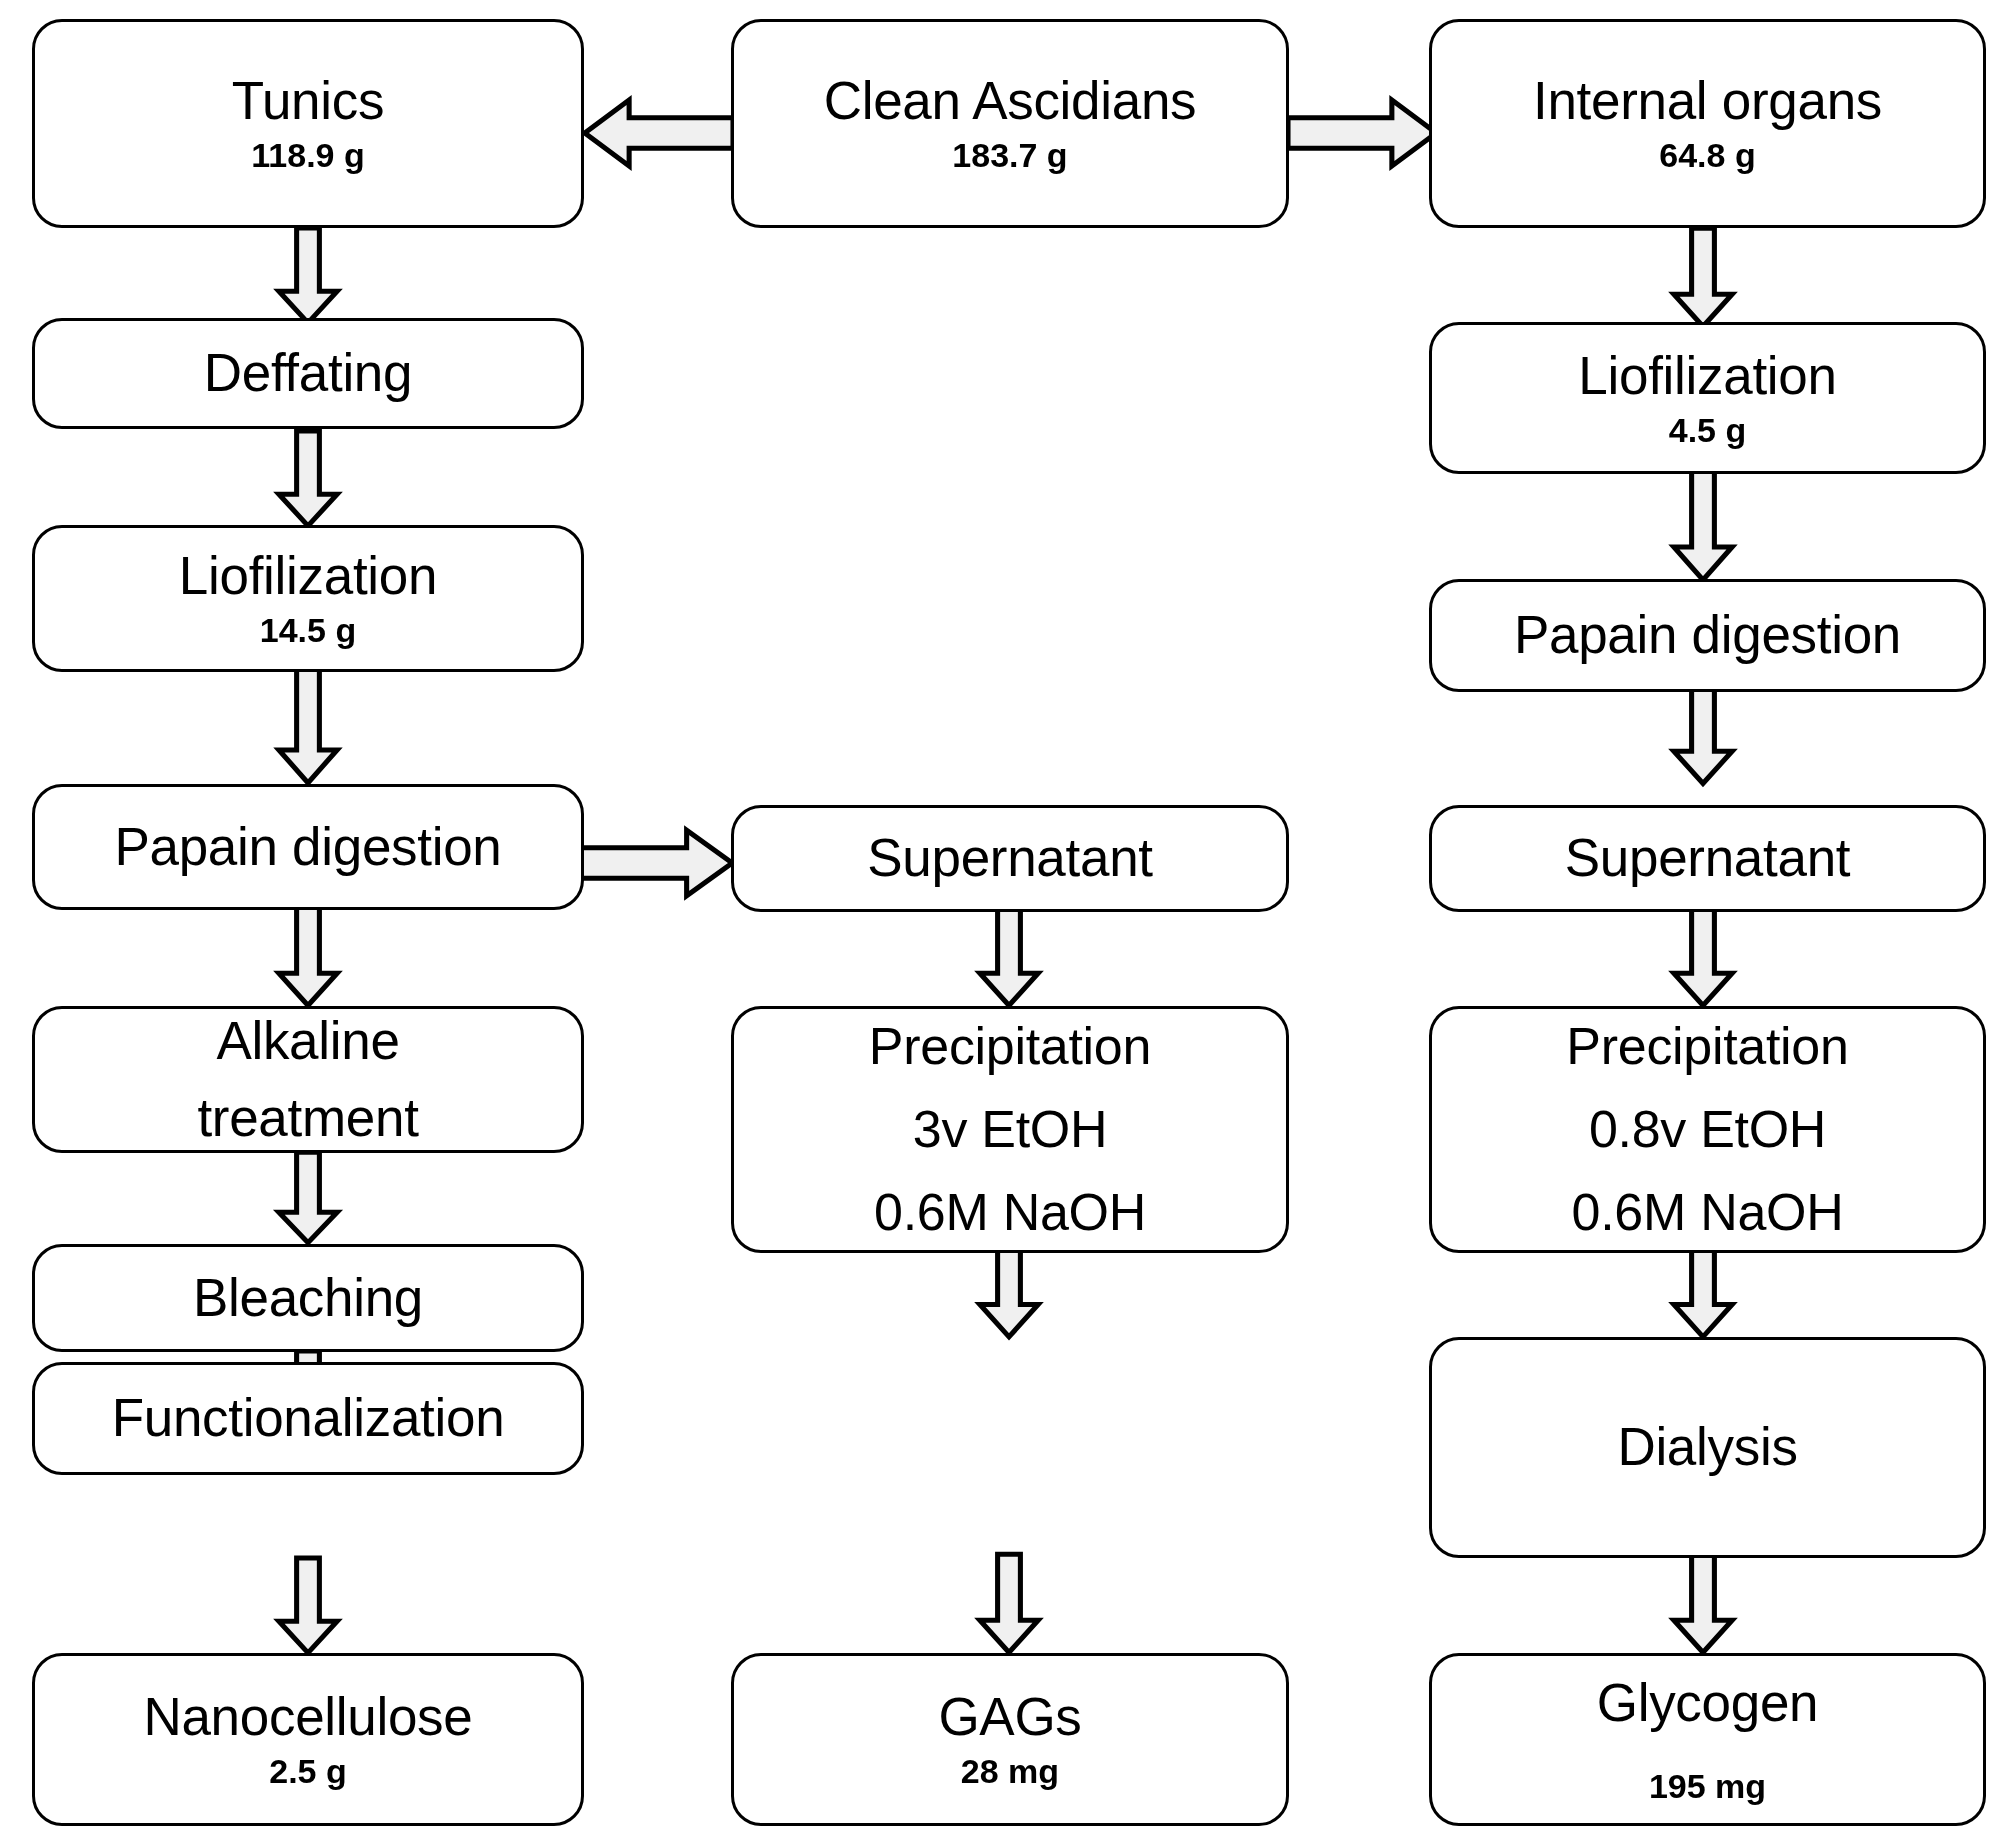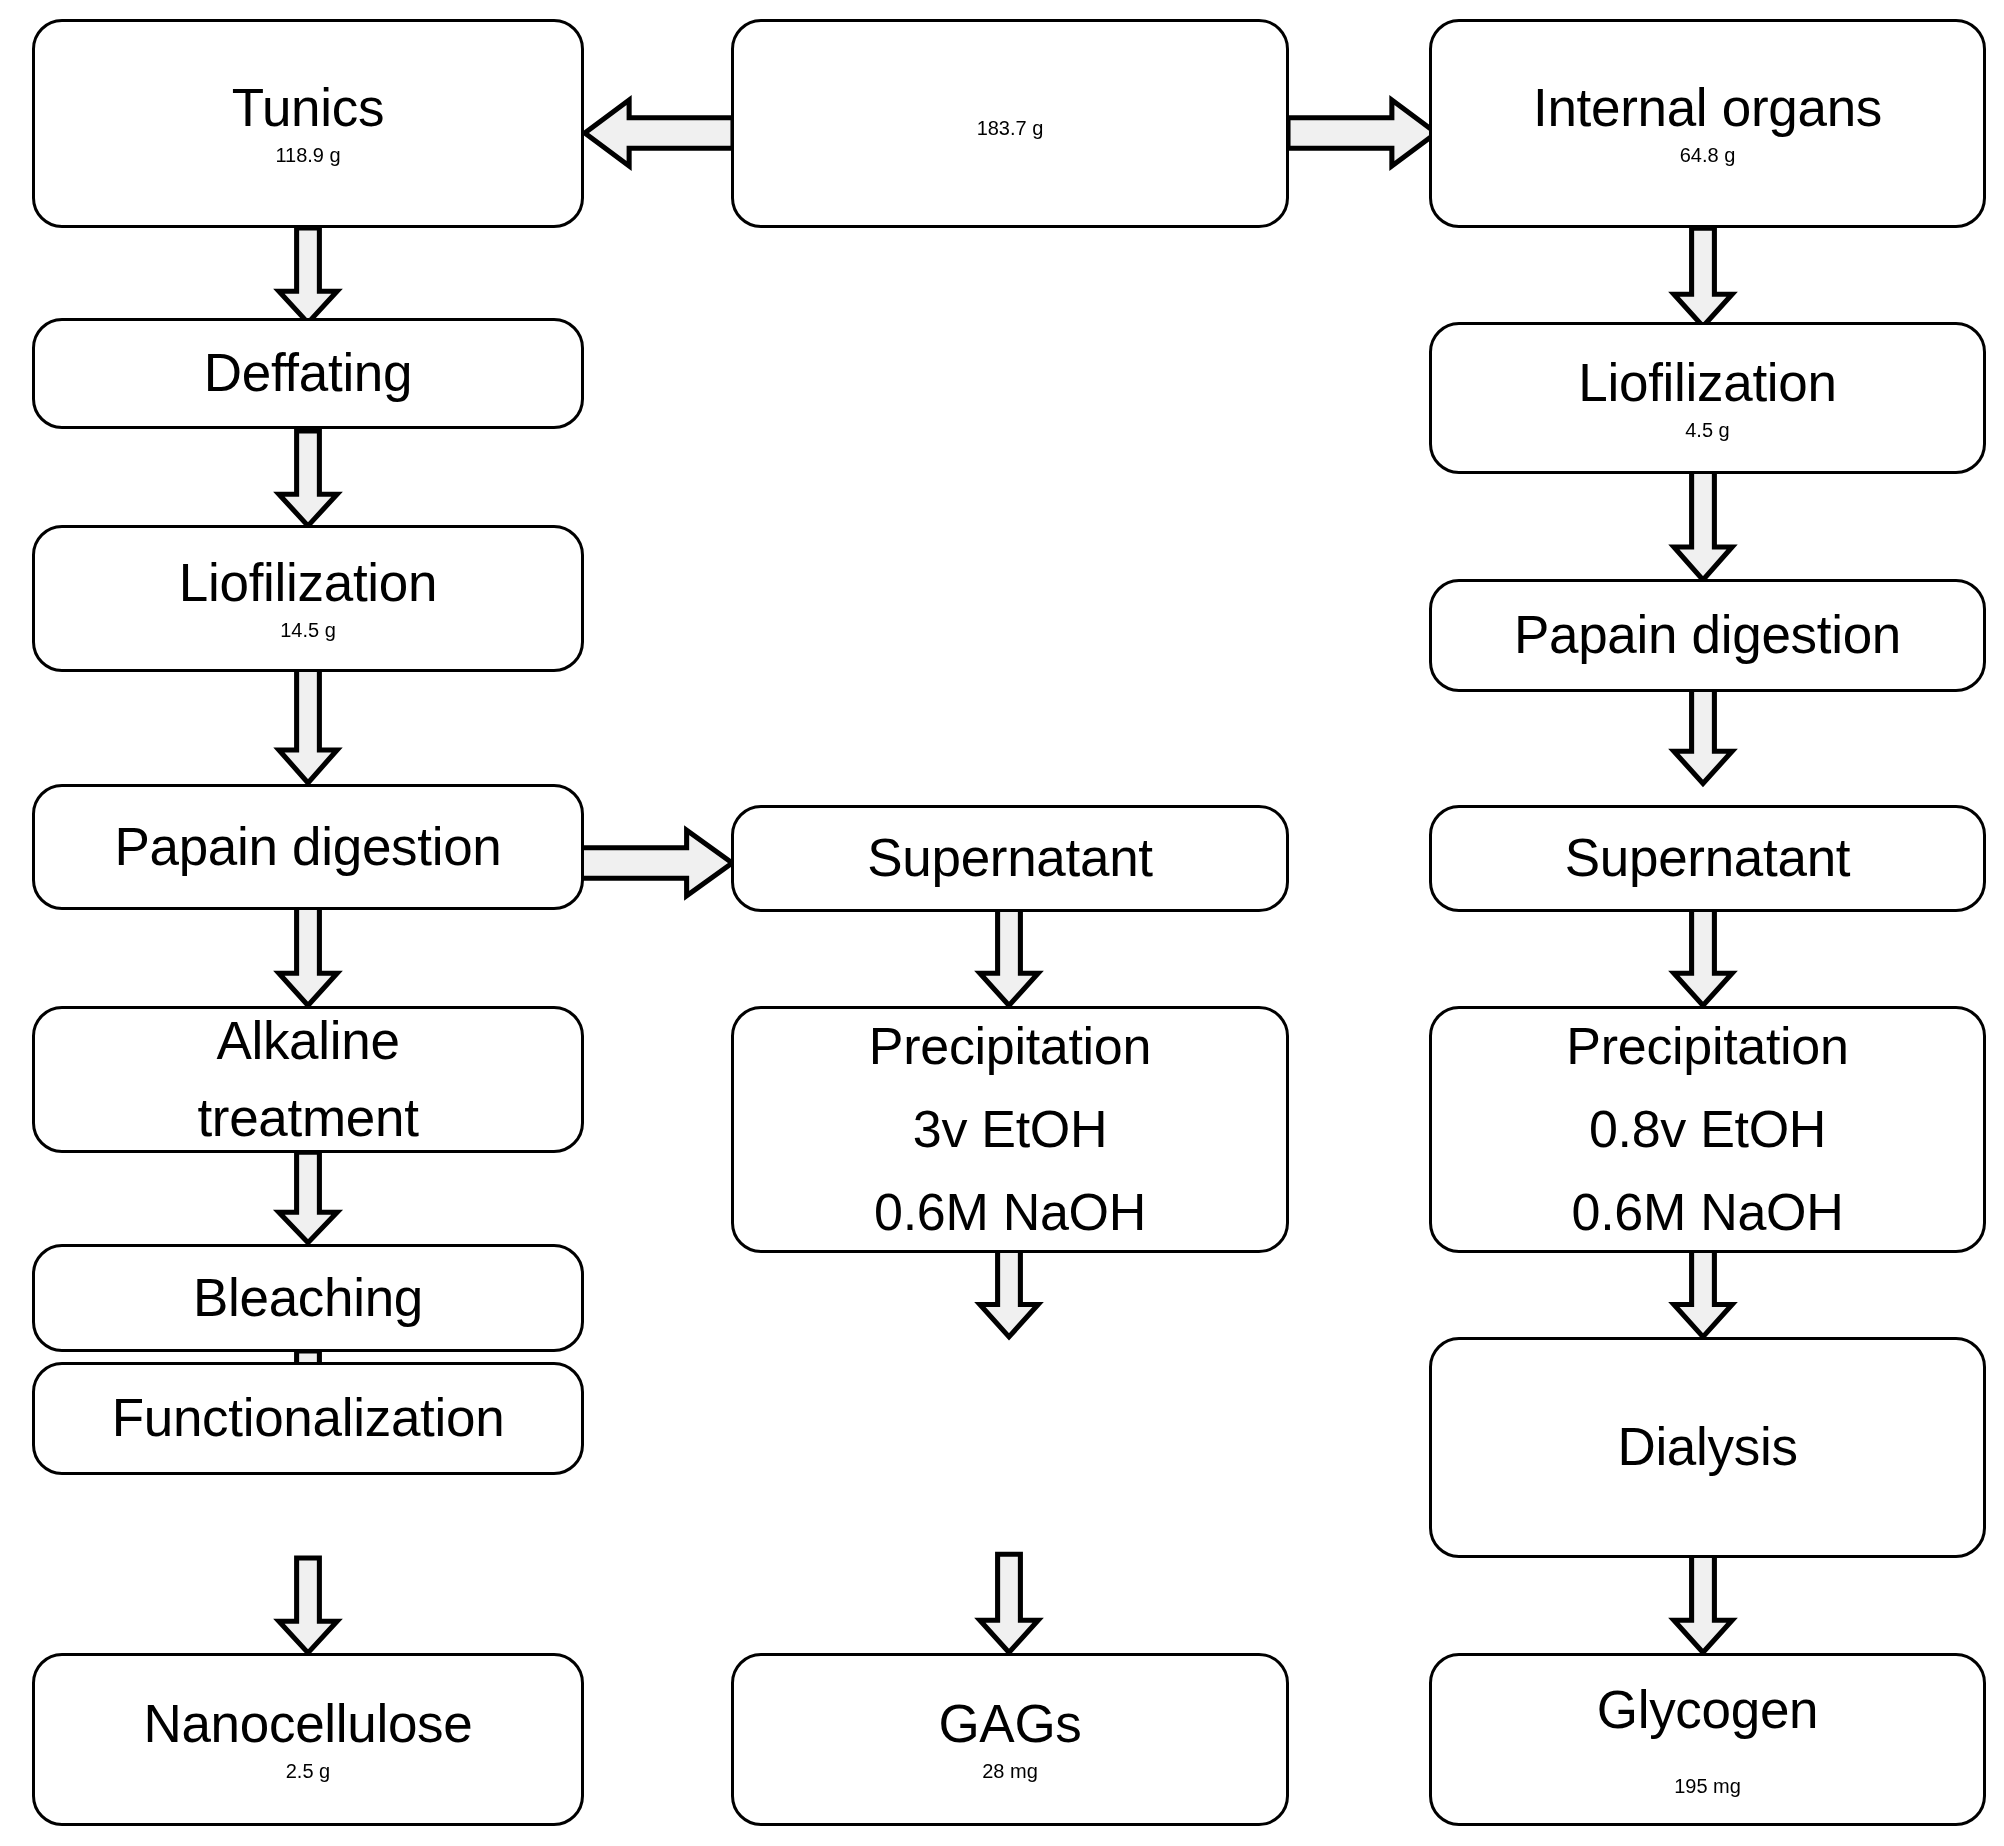--- a/index.html
+++ b/index.html
@@ -24,22 +24,22 @@
   }
   .node .ttl{
     font-size:53px;
     font-weight:400;
     letter-spacing:-0.3px;
     white-space:pre-line;
   }
   .node .ttl.two{line-height:1.45;}
   .node .ttl.three{line-height:1.60;font-size:52px;}
   .node .sub{
-    font-size:20px;
-    font-weight:400;
+    font-size:34px;
+    font-weight:700;
     margin-top:10px;
   }
   .node .sub:empty{display:none;}
 
   
   .arrow{position:absolute;}
   .arrow svg{display:block;overflow:visible;}
 </style>
 </head>
 <body>
@@ -159,20 +159,21 @@
       <polygon points="42,0 42,104 14,104 60,155 106,104 78,104 78,0" fill="#f0f0f0" stroke="#000" stroke-width="8"></polygon>
     </svg>
   </div>
 
   <div class="node" style="left:32px;top:19px;width:552px;height:209px;">
     <div class="ttl">Tunics</div>
     <div class="sub">118.9 g</div>
   </div>
 
   <div class="node" style="left:731px;top:19px;width:558px;height:209px;">
+    <div class="ttl">Clean Ascidians</div>
     <div class="sub">183.7 g</div>
   </div>
 
   <div class="node" style="left:1429px;top:19px;width:557px;height:209px;">
     <div class="ttl">Internal organs</div>
     <div class="sub">64.8 g</div>
   </div>
 
   <div class="node" style="left:32px;top:318px;width:552px;height:111px;">
     <div class="ttl">Deffating</div>

